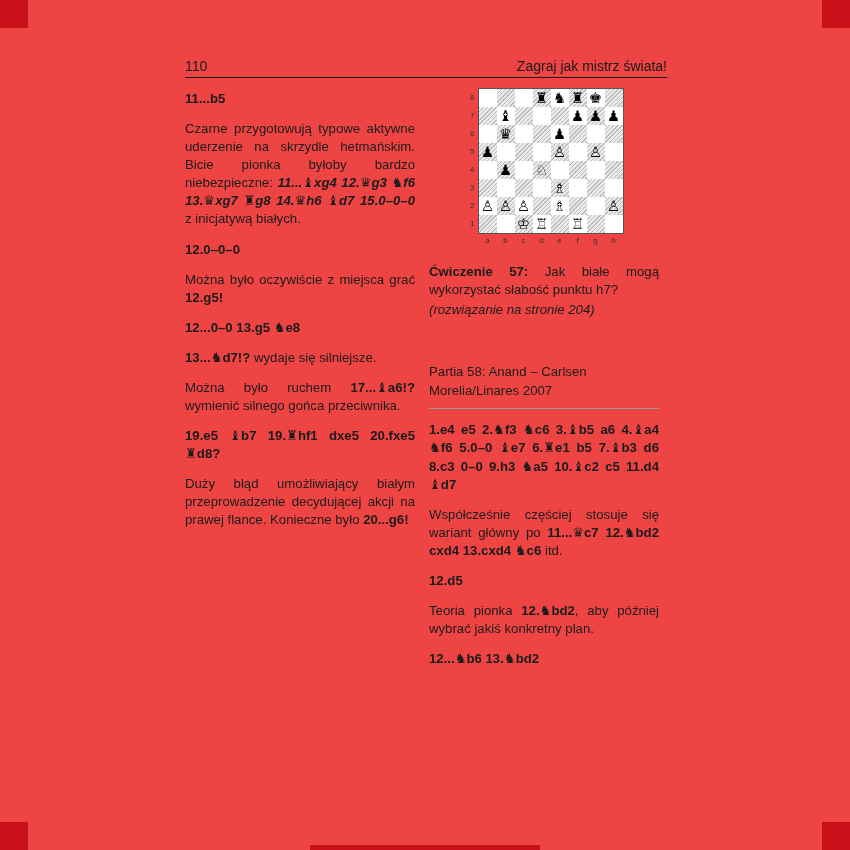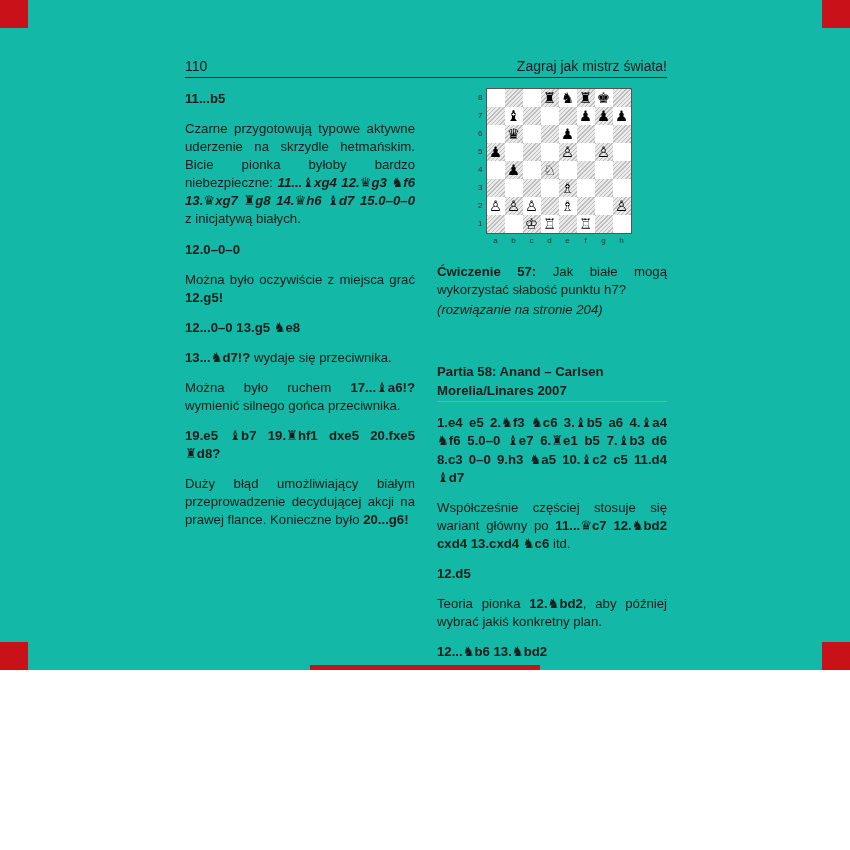--- a/index.html
+++ b/index.html
@@ -1,35 +1,35 @@
 <!DOCTYPE html>
 <html lang="pl" style="--corner_red: #c81118; --text: #1b1b1b;"><head>
 <meta charset="utf-8">
 <style>
   html,body{margin:0;padding:0;}
   body{
     width:850px;height:850px;background:#ffffff;
     font-family:"Liberation Sans","DejaVu Sans",sans-serif;
     color:#1b1b1b;overflow:hidden;
   }
-  .canvas{position:relative;width:850px;height:670px;background:#14b8a6;border-radius:24px;}
+  .canvas{position:relative;width:850px;height:850px;background:#ef4444;border-radius:24px;}
 
   
   .corner{position:absolute;width:28px;height:28px;background:var(--corner_red,#c81118);}
   .tl{left:0;top:0}.tr{right:0;top:0}.bl{left:0;bottom:0}.br{right:0;bottom:0}
   .bottom-bar{position:absolute;left:310px;bottom:0;width:230px;height:5px;background:var(--corner_red,#c81118);}
 
   
   .page{position:absolute;left:185px;top:58px;width:482px;}
   .header{display:flex;justify-content:space-between;align-items:baseline;
           border-bottom:1.5px solid #1b1b1b;padding-bottom:3px;}
   .pagenum{font-size:14px;}
   .running{font-size:14px;}
 
-  .columns{display:flex;gap:22px;}
+  .columns{display:flex;gap:14px;}
   .col{width:230px;font-size:13.2px;line-height:1.37;text-align:justify;hyphens:auto;}
 
   .mv{font-weight:700;margin:12px 0;}
   .tx{margin:12px 0;}
   .exq{margin-bottom:2px;}
   .note{margin-top:0;font-style:italic;}
 
   
   .diagram{margin:10px 0 16px;}
   .dg-grid{display:grid;grid-template-columns:13px 146px;width:159px;margin:0 auto;}
@@ -38,21 +38,21 @@
   .board{display:grid;grid-template-columns:repeat(8,18px);grid-template-rows:repeat(8,18px);
          border:1px solid #555;background:#fff;}
   .sq{width:18px;height:18px;font-size:14.5px;line-height:18px;text-align:center;
       font-family:"DejaVu Sans",sans-serif;color:#000;overflow:hidden;}
   .sq.dark{background:repeating-linear-gradient(135deg,#bdbdbd 0px,#bdbdbd 1px,#eaeaea 1px,#eaeaea 3px);}
   .sq.light{background:#ffffff;}
   .files{grid-column:2;display:flex;margin-left:1px;}
   .files span{width:18px;font-size:8px;text-align:center;color:#333;padding-top:2px;}
 
   
-  .game-head{margin-top:44px;font-weight:700;border-bottom:1px solid #9a9a9a;}
+  .game-head{margin-top:44px;font-weight:400;border-bottom:1px solid #9a9a9a;padding-bottom:7px;}
   .game-head div{margin:1px 0;text-align:left;}
 </style>
 </head>
 <body>
 
 <div class="canvas">
 
   <div class="corner tl"></div>
   <div class="corner tr"></div>
   <div class="corner bl"></div>
@@ -67,21 +67,21 @@
     </div>
 
     <div class="columns">
 
       <div class="col">
         <p class="mv">11...b5</p>
         <p class="tx"><span>Czarne przygotowują typowe aktywne uderzenie na skrzydle hetmańskim. Bicie pionka byłoby bardzo niebezpieczne: </span><span style="font-weight: 700; font-style: italic;">11...♝xg4 12.♛g3 ♞f6 13.♛xg7 ♜g8 14.♛h6 ♝d7 15.0–0–0</span><span> z inicjatywą białych.</span></p>
         <p class="mv">12.0–0–0</p>
         <p class="tx"><span>Można było oczywiście z miejsca grać </span><span style="font-weight: 700;">12.g5!</span></p>
         <p class="mv">12...0–0 13.g5 ♞e8</p>
-        <p class="tx"><span style="font-weight: 700;">13...♞d7!?</span><span> wydaje się przeciwnika.</span></p>
+        <p class="tx"><span style="font-weight: 700;">13...♞d7!?</span><span> wydaje się silniejsze.</span></p>
         <p class="tx"><span>Można było ruchem </span><span style="font-weight: 700;">17...♝a6!?</span><span> wymienić silnego gońca przeciwnika.</span></p>
         <p class="mv">19.e5 ♝b7 19.♜hf1 dxe5 20.fxe5 ♜d8?</p>
         <p class="tx"><span>Duży błąd umożliwiający białym przeprowadzenie decydującej akcji na prawej flance. Konieczne było </span><span style="font-weight: 700;">20...g6!</span></p>
       </div>
 
       <div class="col">
 
         <div class="diagram">
           <div class="dg-grid">
             <div class="ranks">

